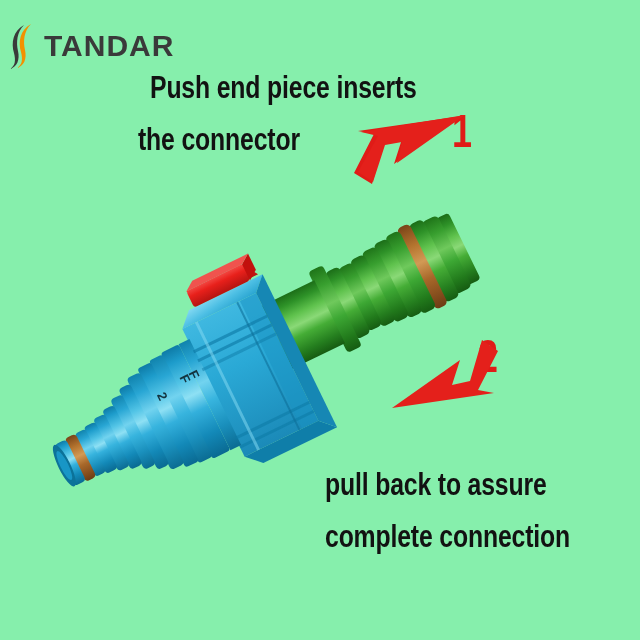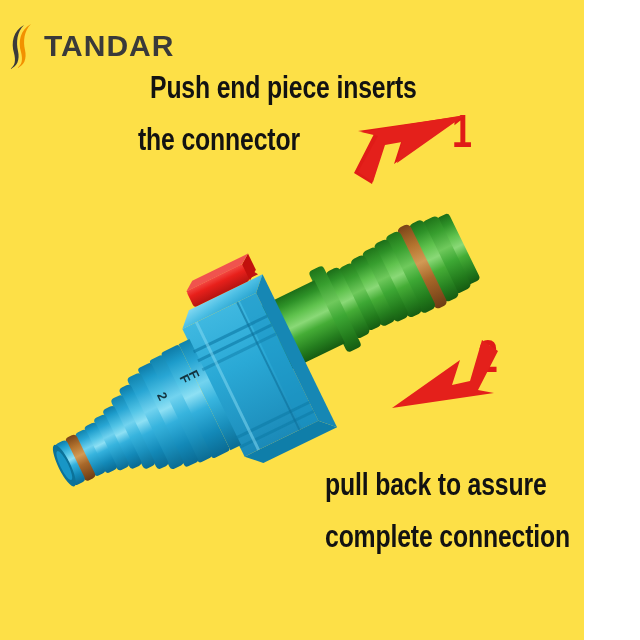--- a/index.html
+++ b/index.html
@@ -3,21 +3,21 @@
 <meta charset="utf-8">
 <style>
   html,body{margin:0;padding:0;}
   body{
     width:640px;height:640px;
     background:#ffffff;
     font-family:"Liberation Sans", sans-serif;
     overflow:hidden;
     position:relative;
   }
-  #stage{position:absolute;inset:0;width:584px;height:640px;background:#fde047;}
+  #stage{position:absolute;inset:0;width:640px;height:640px;background:#86efac;}
 
   
   #logo{position:absolute;left:8px;top:22px;display:flex;align-items:center;height:48px;}
   #logo-mark{width:38px;height:48px;position:relative;flex:none;}
   #logo-word{
     font-family:"Liberation Sans", sans-serif;
     font-weight:700;
     font-size:30px;
     letter-spacing:1px;
     color:#3a3a3a;

